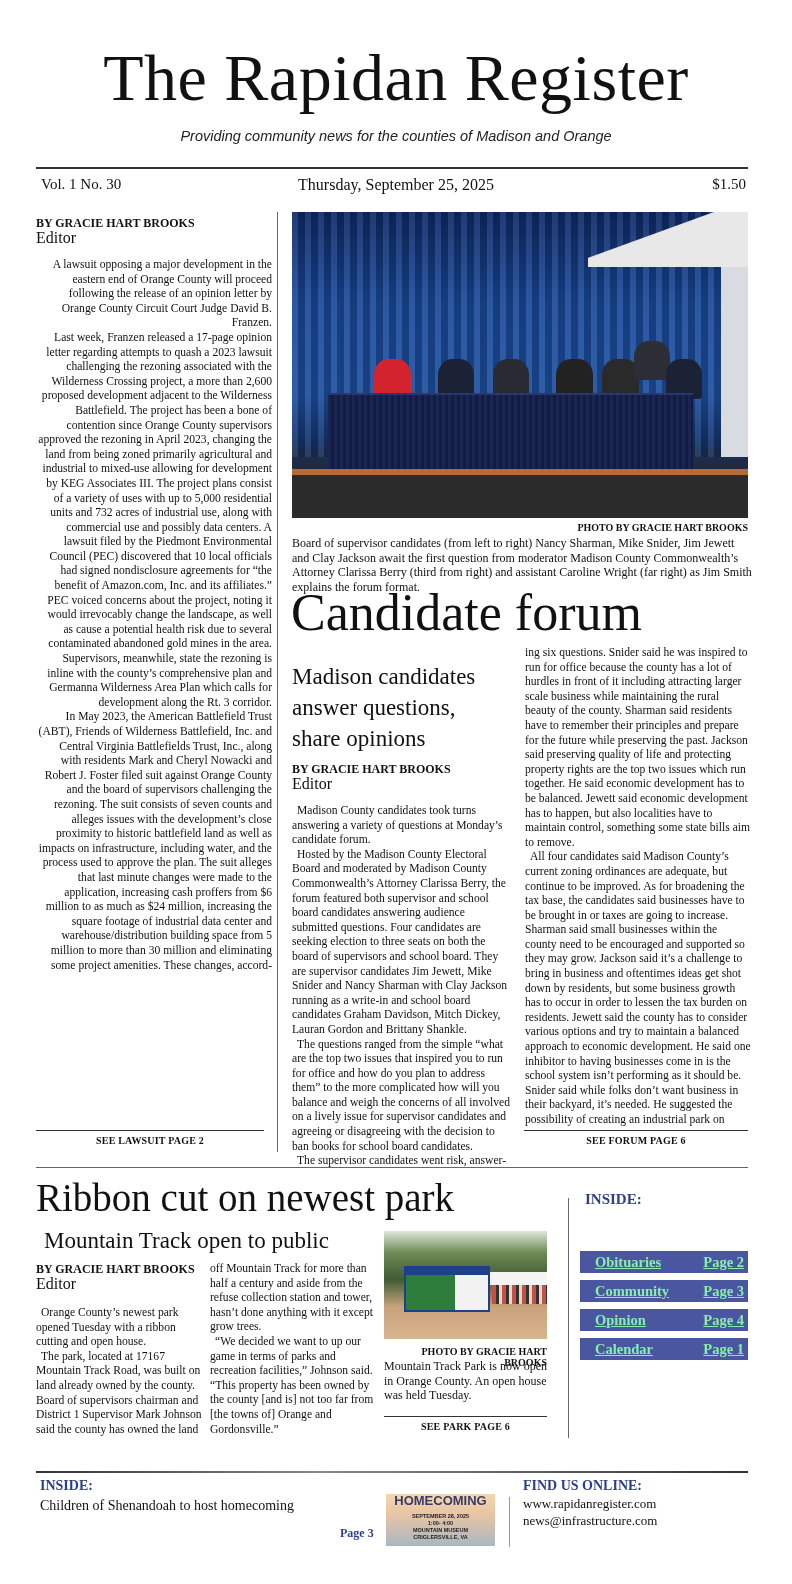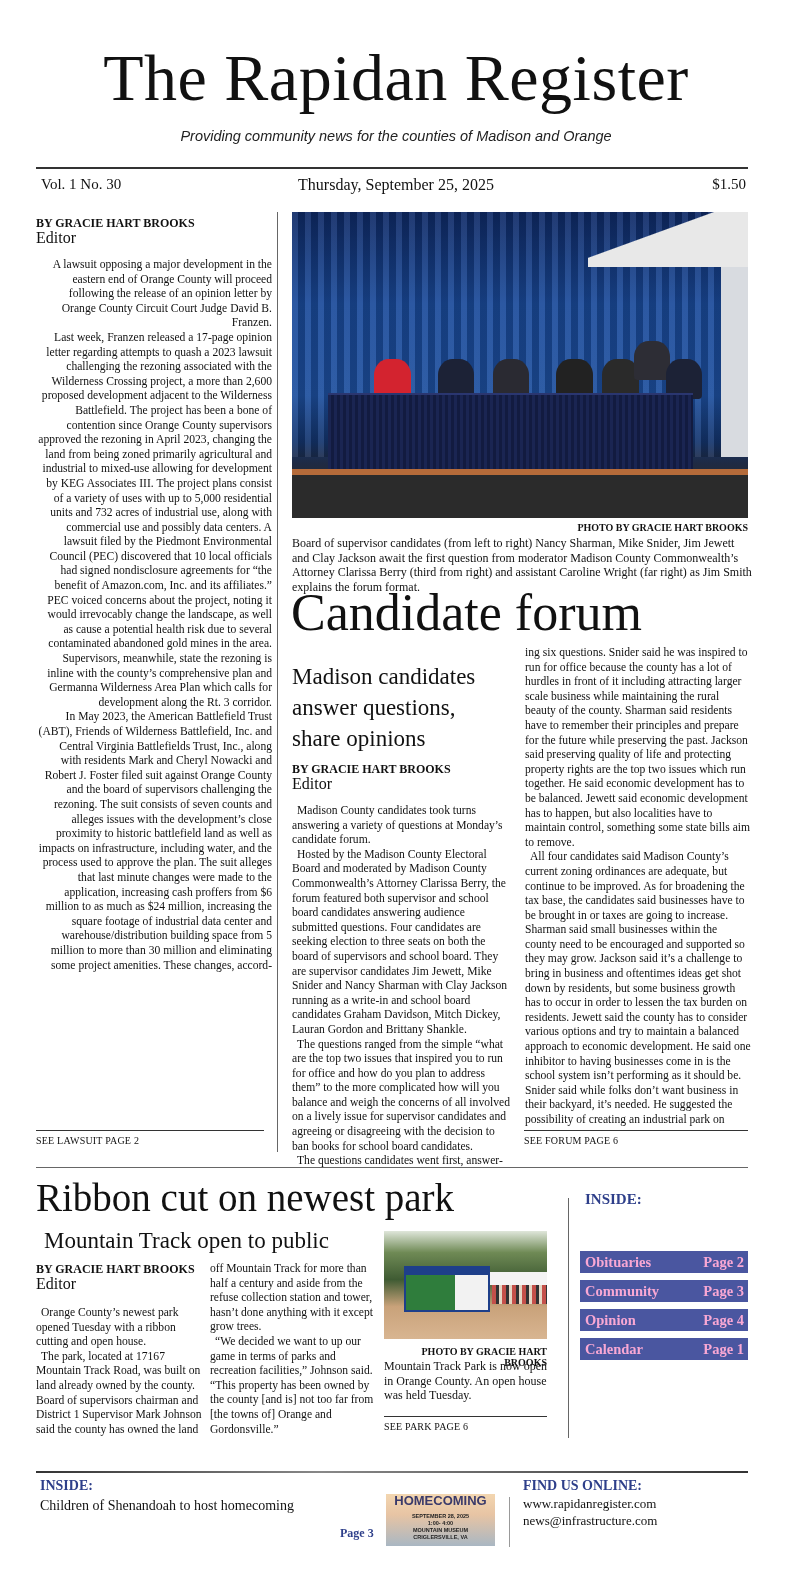--- a/index.html
+++ b/index.html
@@ -16,21 +16,21 @@
 
   .col-divider { width: 1px; background: #666; }
   .hr { height: 2px; background: linear-gradient(#555,#999); }
 
   .headline-big { font-size: 42px; line-height: 46px; font-weight: normal; }
   .subhead { font-size: 23px; line-height: 31px; }
   .byline { font-size: 12px; font-weight: bold; line-height: 15px; }
   .editor { font-size: 16px; line-height: 14px; }
   .body-text { font-size: 11.6px; line-height: 14.6px; text-align: left; }
   .body-text p { text-indent: 5px; }
-  .see { font-size: 10px; font-weight: normal; text-align: left; letter-spacing: 0.2px; }
+  .see { font-size: 10px; font-weight: bold; text-align: center; letter-spacing: 0.2px; }
   .caption { font-size: 12px; line-height: 14.5px; }
   .photo-credit { font-size: 10px; font-weight: bold; text-align: right; }
 
   .photo-main { left: 292px; top: 212px; width: 456px; height: 306px; overflow: hidden;
     background: linear-gradient(180deg, #0f2a66 0%, #1a4a9a 30%, #1d4f9e 60%, #14356e 75%, #1f2a44 82%, #2a2a2a 90%, #3a3636 100%); }
   .curtain { position: absolute; left: 0; top: 0; width: 100%; height: 80%;
     background: repeating-linear-gradient(90deg, rgba(255,255,255,0.08) 0 6px, rgba(0,0,0,0.18) 6px 13px); }
   .ceiling { position: absolute; right: 0; top: 0; width: 35%; height: 18%; background: linear-gradient(160deg, transparent 40%, #e8e8e8 41%); }
   .wallright { position: absolute; right: 0; top: 18%; width: 6%; height: 62%; background: #d8dbe0; }
   .table { position: absolute; left: 8%; top: 59%; width: 80%; height: 27%; background: repeating-linear-gradient(90deg, #1a2552 0 3px, #121b40 3px 6px); border-top: 2px solid #2a3670; }
@@ -39,21 +39,21 @@
   .person { position: absolute; top: 48%; width: 8%; height: 13%; border-radius: 40% 40% 10% 10%; }
 
   .photo-park { left: 384px; top: 1231px; width: 163px; height: 108px; overflow: hidden;
     background: linear-gradient(180deg, #dfe6da 0%, #6f8a55 20%, #3f5b33 45%, #c9a27a 70%, #d8b591 100%); }
   .park-sign { position: absolute; left: 12%; top: 32%; width: 53%; height: 43%; background: #2f7d3c; border: 2px solid #1e3f8a; }
   .park-sign .hdr { position: absolute; left: 0; top: 0; width: 100%; height: 18%; background: #1e3f8a; }
   .park-sign .info { position: absolute; right: 0; top: 18%; width: 40%; height: 82%; background: #f2f2f2; }
   .tent { position: absolute; left: 65%; top: 38%; width: 35%; height: 12%; background: #f4f4f4; }
   .crowd { position: absolute; left: 66%; top: 50%; width: 34%; height: 18%; background: repeating-linear-gradient(90deg, #c4504a 0 4px, #333 4px 7px, #e4d7c5 7px 10px); }
 
-  .inside-box { left: 580px; width: 168px; height: 22px; background: #4a56a0; color: #f9a8d4; font-weight: bold; font-size: 14.5px; display: flex; justify-content: space-between; align-items: center; padding: 0 4px 0 5px; }
+  .inside-box { left: 580px; width: 168px; height: 22px; background: #4a56a0; color: #86efac; font-weight: bold; font-size: 14.5px; display: flex; justify-content: space-between; align-items: center; padding: 0 4px 0 15px; text-decoration: underline; }
 
   .homecoming { left: 386px; top: 1494px; width: 109px; height: 52px; background: linear-gradient(180deg, #f3d6b0 0%, #e7c4a4 40%, #a9b7c3 100%); text-align: center; overflow: hidden; }
   .homecoming .t1 { font-family: "Liberation Sans", sans-serif; font-weight: bold; font-size: 13px; color: #3a3a6a; line-height: 13px; text-align: center; }
   .homecoming .t2 { font-family: "Liberation Sans", sans-serif; font-weight: bold; font-size: 5.5px; color: #222; line-height: 7px; }
 </style>
 </head>
 <body>
 
 <div class="abs masthead-title">The Rapidan Register</div>
 <div class="abs tagline">Providing community news for the counties of Madison and Orange</div>
@@ -100,21 +100,21 @@
     <div>Madison candidates</div>
     <div>answer questions,</div>
     <div>share opinions</div>
   </div>
   <div class="byline" style="margin-top:8px;">BY GRACIE HART BROOKS</div>
   <div class="editor">Editor</div>
   <div class="body-text" style="margin-top:13px;">
     <p>Madison County candidates took turns answering a variety of questions at Monday’s candidate forum.</p>
     <p>Hosted by the Madison County Electoral Board and moderated by Madison County Commonwealth’s Attorney Clarissa Berry, the forum featured both supervisor and school board candidates answering audience submitted questions. Four candidates are seeking election to three seats on both the board of supervisors and school board. They are supervisor candidates Jim Jewett, Mike Snider and Nancy Sharman with Clay Jackson running as a write-in and school board candidates Graham Davidson, Mitch Dickey, Lauran Gordon and Brittany Shankle.</p>
     <p>The questions ranged from the simple “what are the top two issues that inspired you to run for office and how do you plan to address them” to the more complicated how will you balance and weigh the concerns of all involved on a lively issue for supervisor candidates and agreeing or disagreeing with the decision to ban books for school board candidates.</p>
-    <p>The questions candidates went first, answer-</p>
+    <p>The supervisor candidates went risk, answer-</p>
   </div>
 </div>
 <div class="abs body-text" style="left:525px; top:646px; width:226px;">
   <p style="text-indent:0">ing six questions. Snider said he was inspired to run for office because the county has a lot of hurdles in front of it including attracting larger scale business while maintaining the rural beauty of the county. Sharman said residents have to remember their principles and prepare for the future while preserving the past. Jackson said preserving quality of life and protecting property rights are the top two issues which run together. He said economic development has to be balanced. Jewett said economic development has to happen, but also localities have to maintain control, something some state bills aim to remove.</p>
   <p>All four candidates said Madison County’s current zoning ordinances are adequate, but continue to be improved. As for broadening the tax base, the candidates said businesses have to be brought in or taxes are going to increase. Sharman said small businesses within the county need to be encouraged and supported so they may grow. Jackson said it’s a challenge to bring in business and oftentimes ideas get shot down by residents, but some business growth has to occur in order to lessen the tax burden on residents. Jewett said the county has to consider various options and try to maintain a balanced approach to economic development. He said one inhibitor to having businesses come in is the school system isn’t performing as it should be. Snider said while folks don’t want business in their backyard, it’s needed. He suggested the possibility of creating an industrial park on</p>
 </div>
 <div class="abs hr" style="left:524px; top:1130px; width:224px; height:1px; background:#333;"></div>
 <div class="abs see" style="left:524px; top:1135px; width:224px;">SEE FORUM PAGE 6</div>
 
 <div class="abs hr" style="left:36px; top:1167px; width:712px; height:1px; background:#666;"></div>

